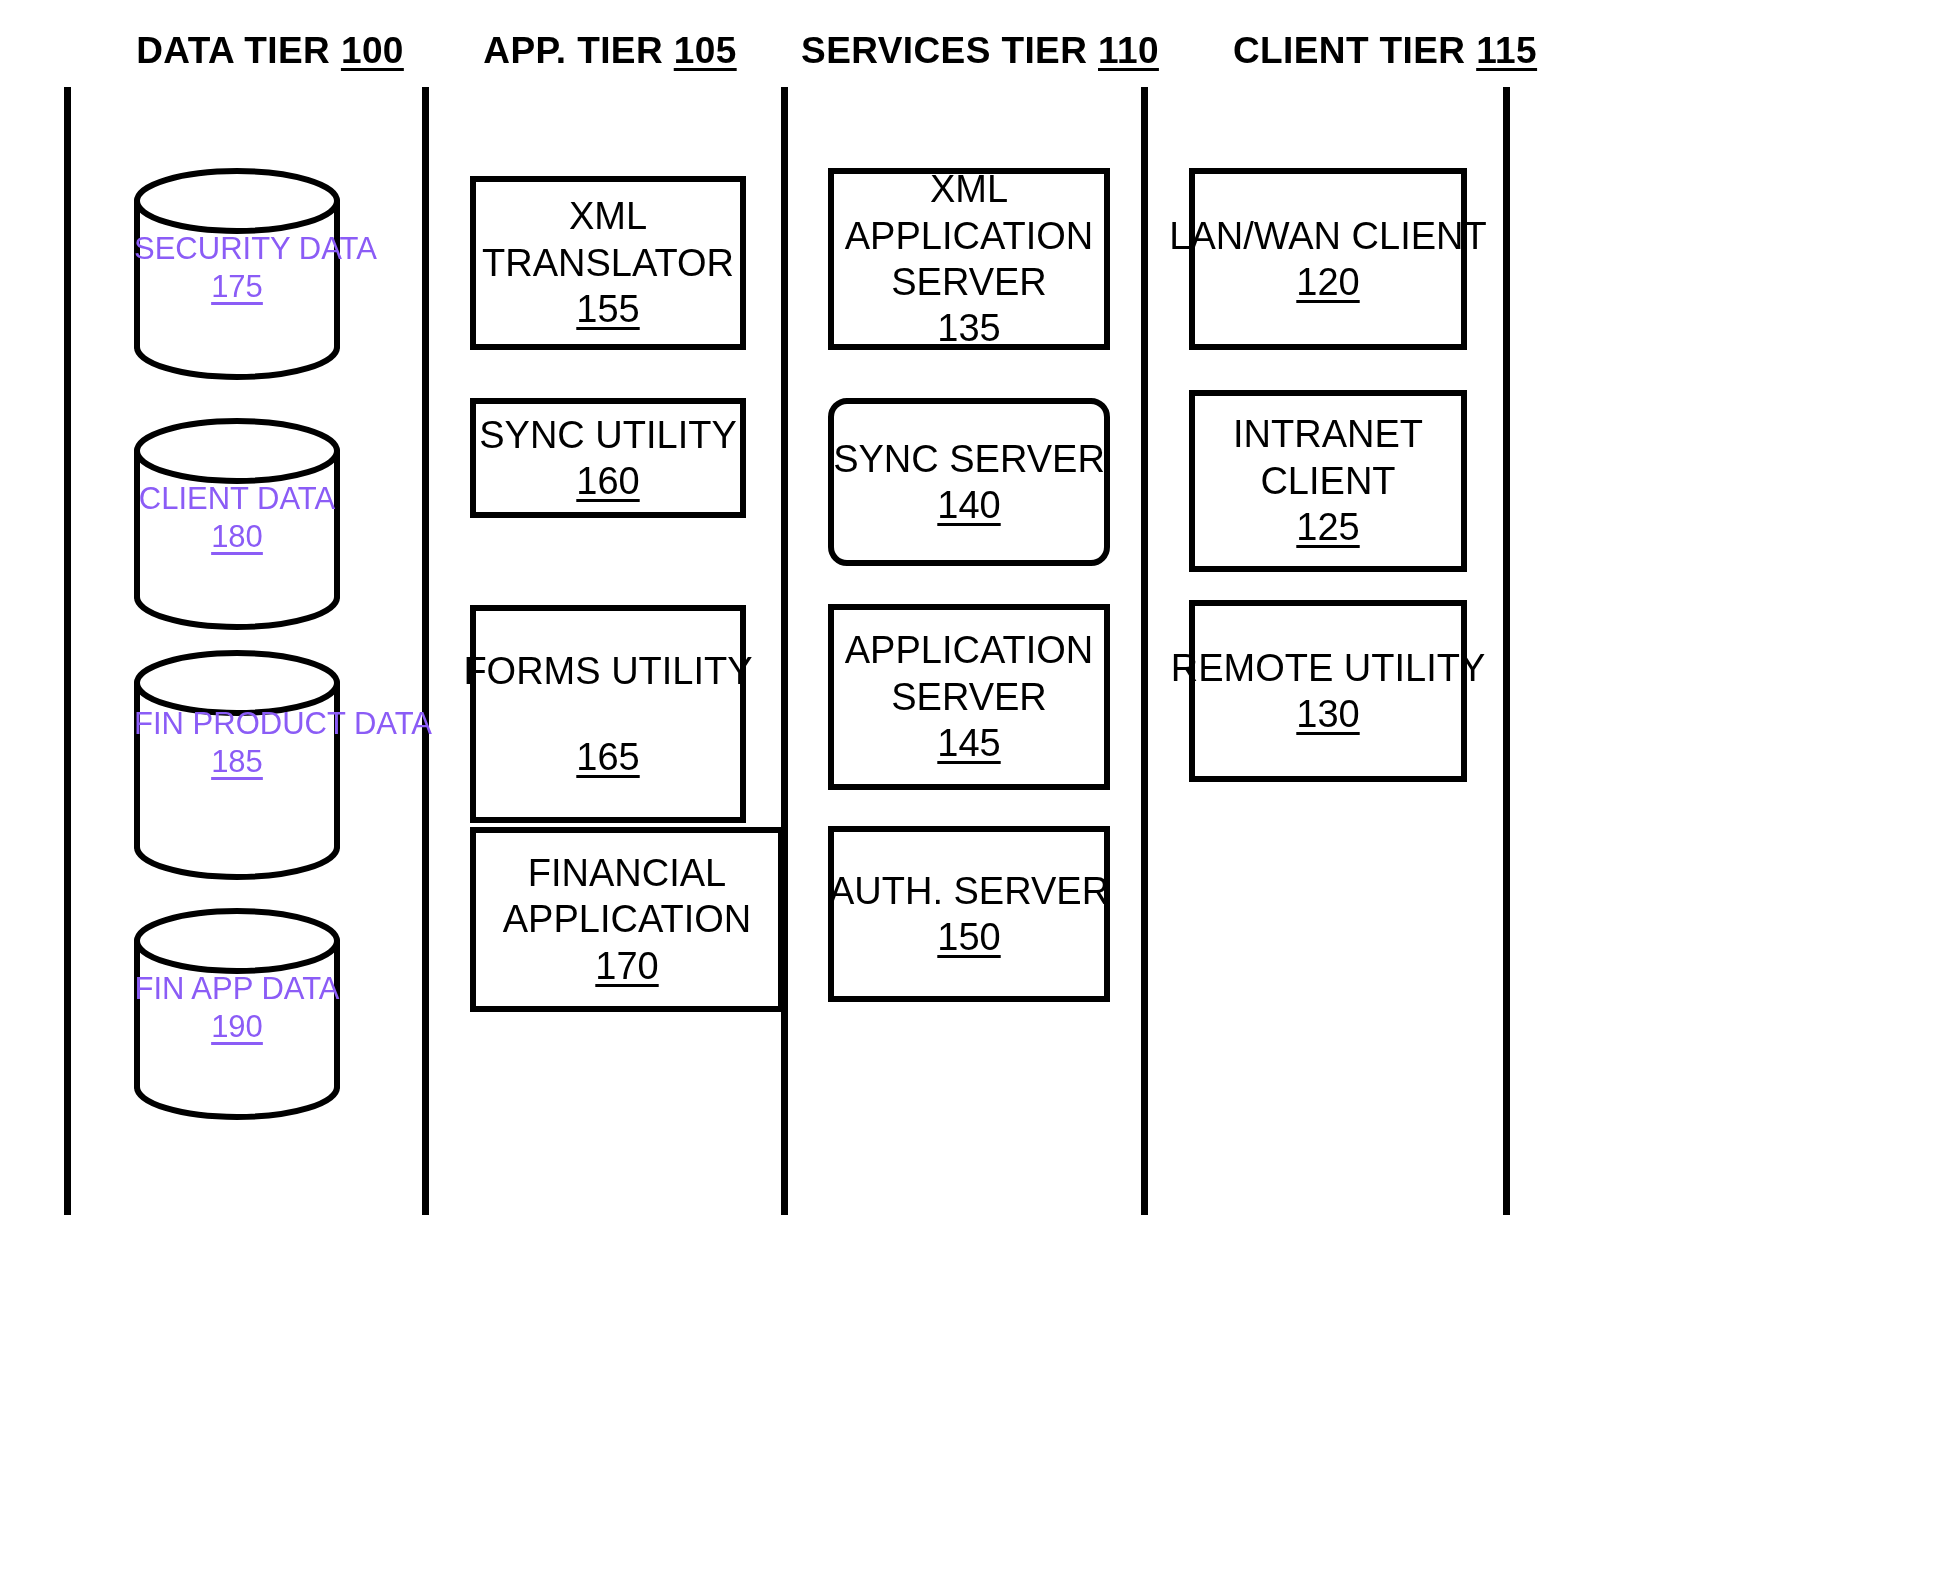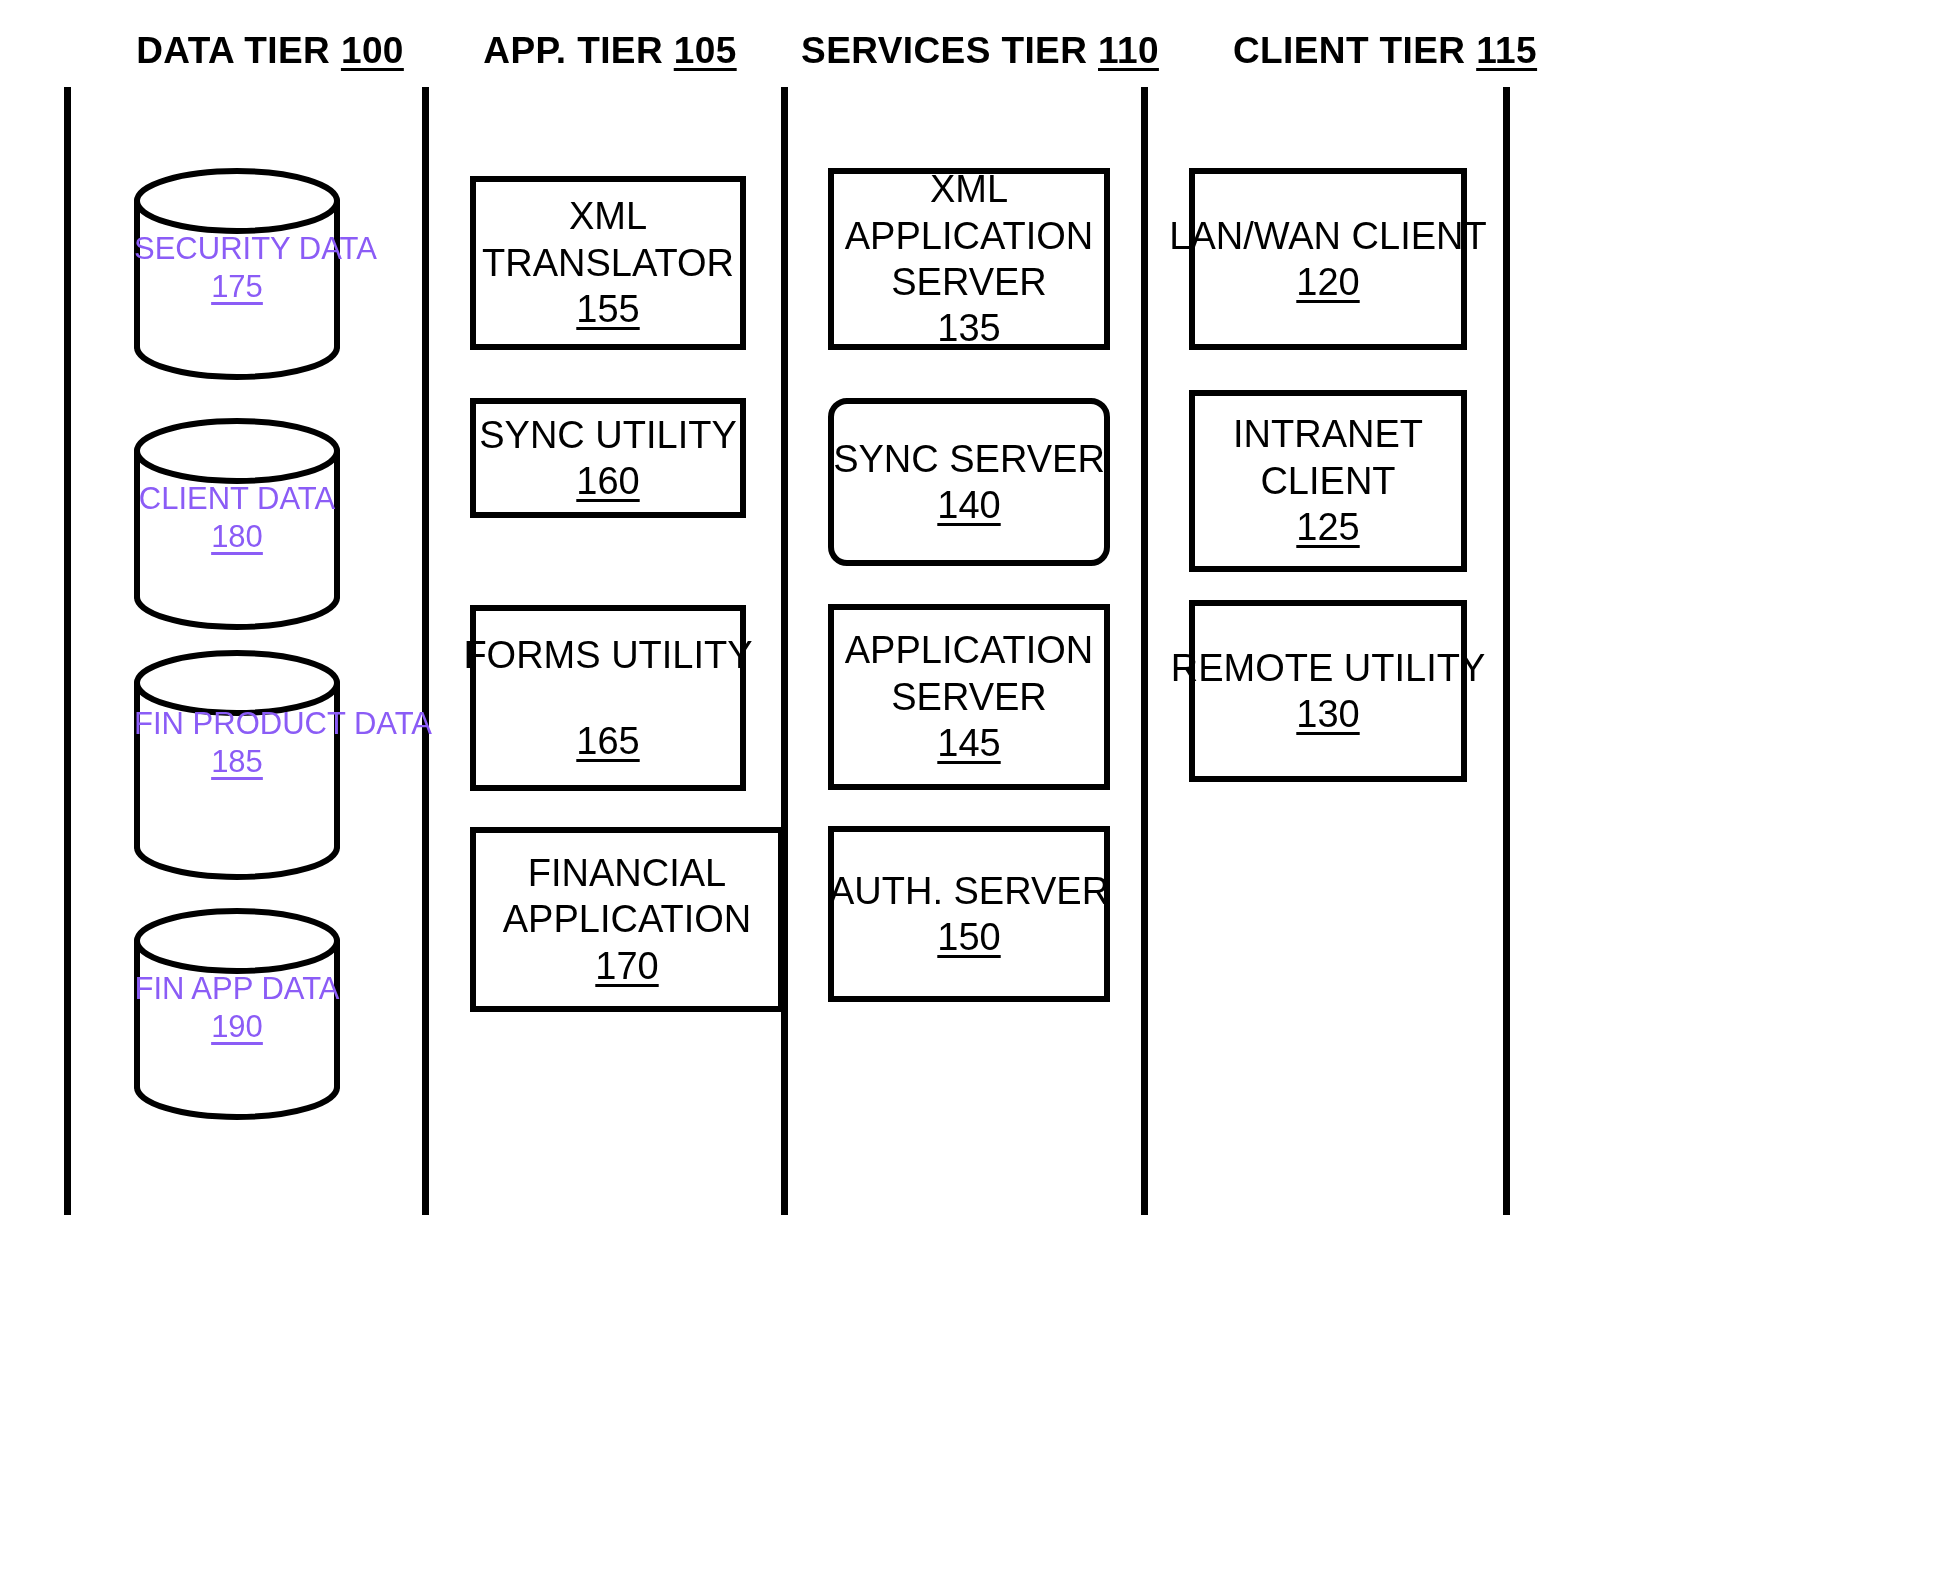--- a/index.html
+++ b/index.html
@@ -181,21 +181,21 @@
     <span class="ln">XML</span>
     <span class="ln">TRANSLATOR</span>
     <span class="num">155</span>
   </div>
 
   <div class="box" style="left:470px; top:398px; width:276px; height:120px;">
     <span class="ln">SYNC UTILITY</span>
     <span class="num">160</span>
   </div>
 
-  <div class="box" style="left:470px; top:605px; width:276px; height:186px;gap:40px;">
+  <div class="box" style="left:470px; top:605px; width:276px; height:218px;gap:40px;">
     <span class="ln">FORMS UTILITY</span>
     <span class="num">165</span>
   </div>
 
   <div class="box" style="left:470px; top:827px; width:314px; height:185px;">
     <span class="ln">FINANCIAL</span>
     <span class="ln">APPLICATION</span>
     <span class="num">170</span>
   </div>
 

